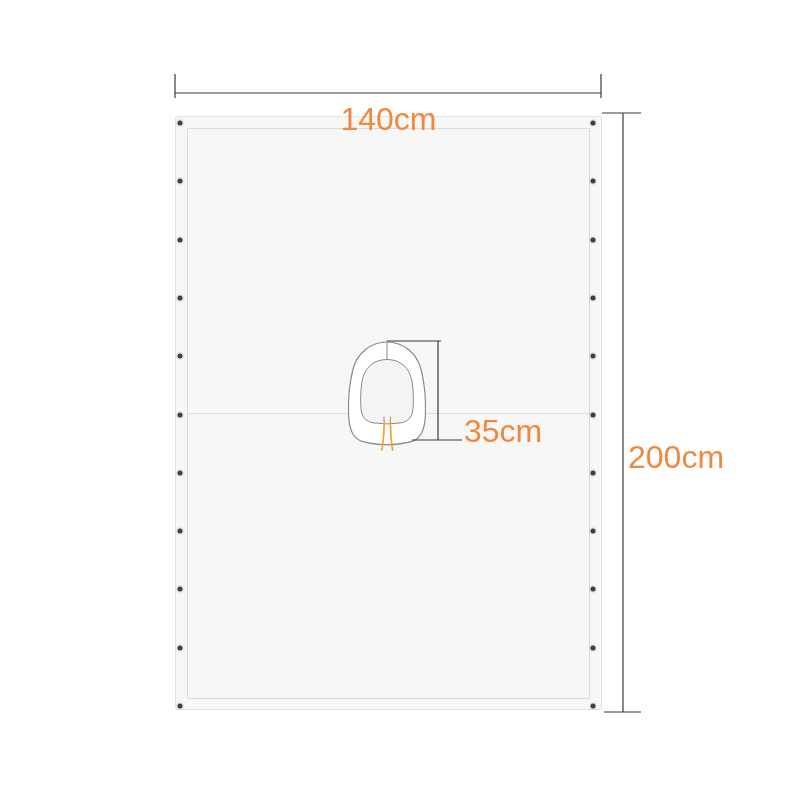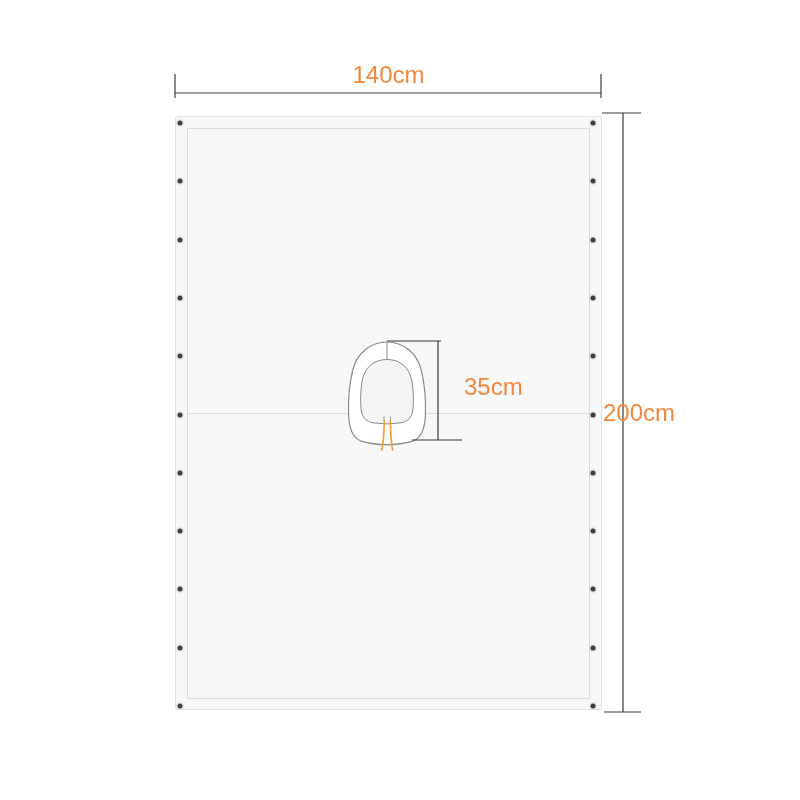--- a/index.html
+++ b/index.html
@@ -49,32 +49,33 @@
     width: 5px;
     height: 5px;
     border-radius: 50%;
     background: var(--grommet, #3f3f3f);
     box-shadow: 0 0 0 1.5px rgba(0,0,0,0.07);
     transform: translate(-50%, -50%);
   }
   .dim-label {
     position: absolute;
     color: var(--label-orange, #f0883e);
-    font-size: 24px;
+    font-size: 32px;
     line-height: 30px;
     white-space: nowrap;
+    margin-top: 44px;
   }
   .dim-label.width {
     left: 175px;
     top: 60px;
     width: 427px;
     text-align: center;
   }
   .dim-label.height {
-    left: 603px;
+    left: 628px;
     top: 398px;
   }
   .dim-label.hood {
     left: 464px;
     top: 372px;
   }
   svg.overlay {
     position: absolute;
     left: 0;
     top: 0;

